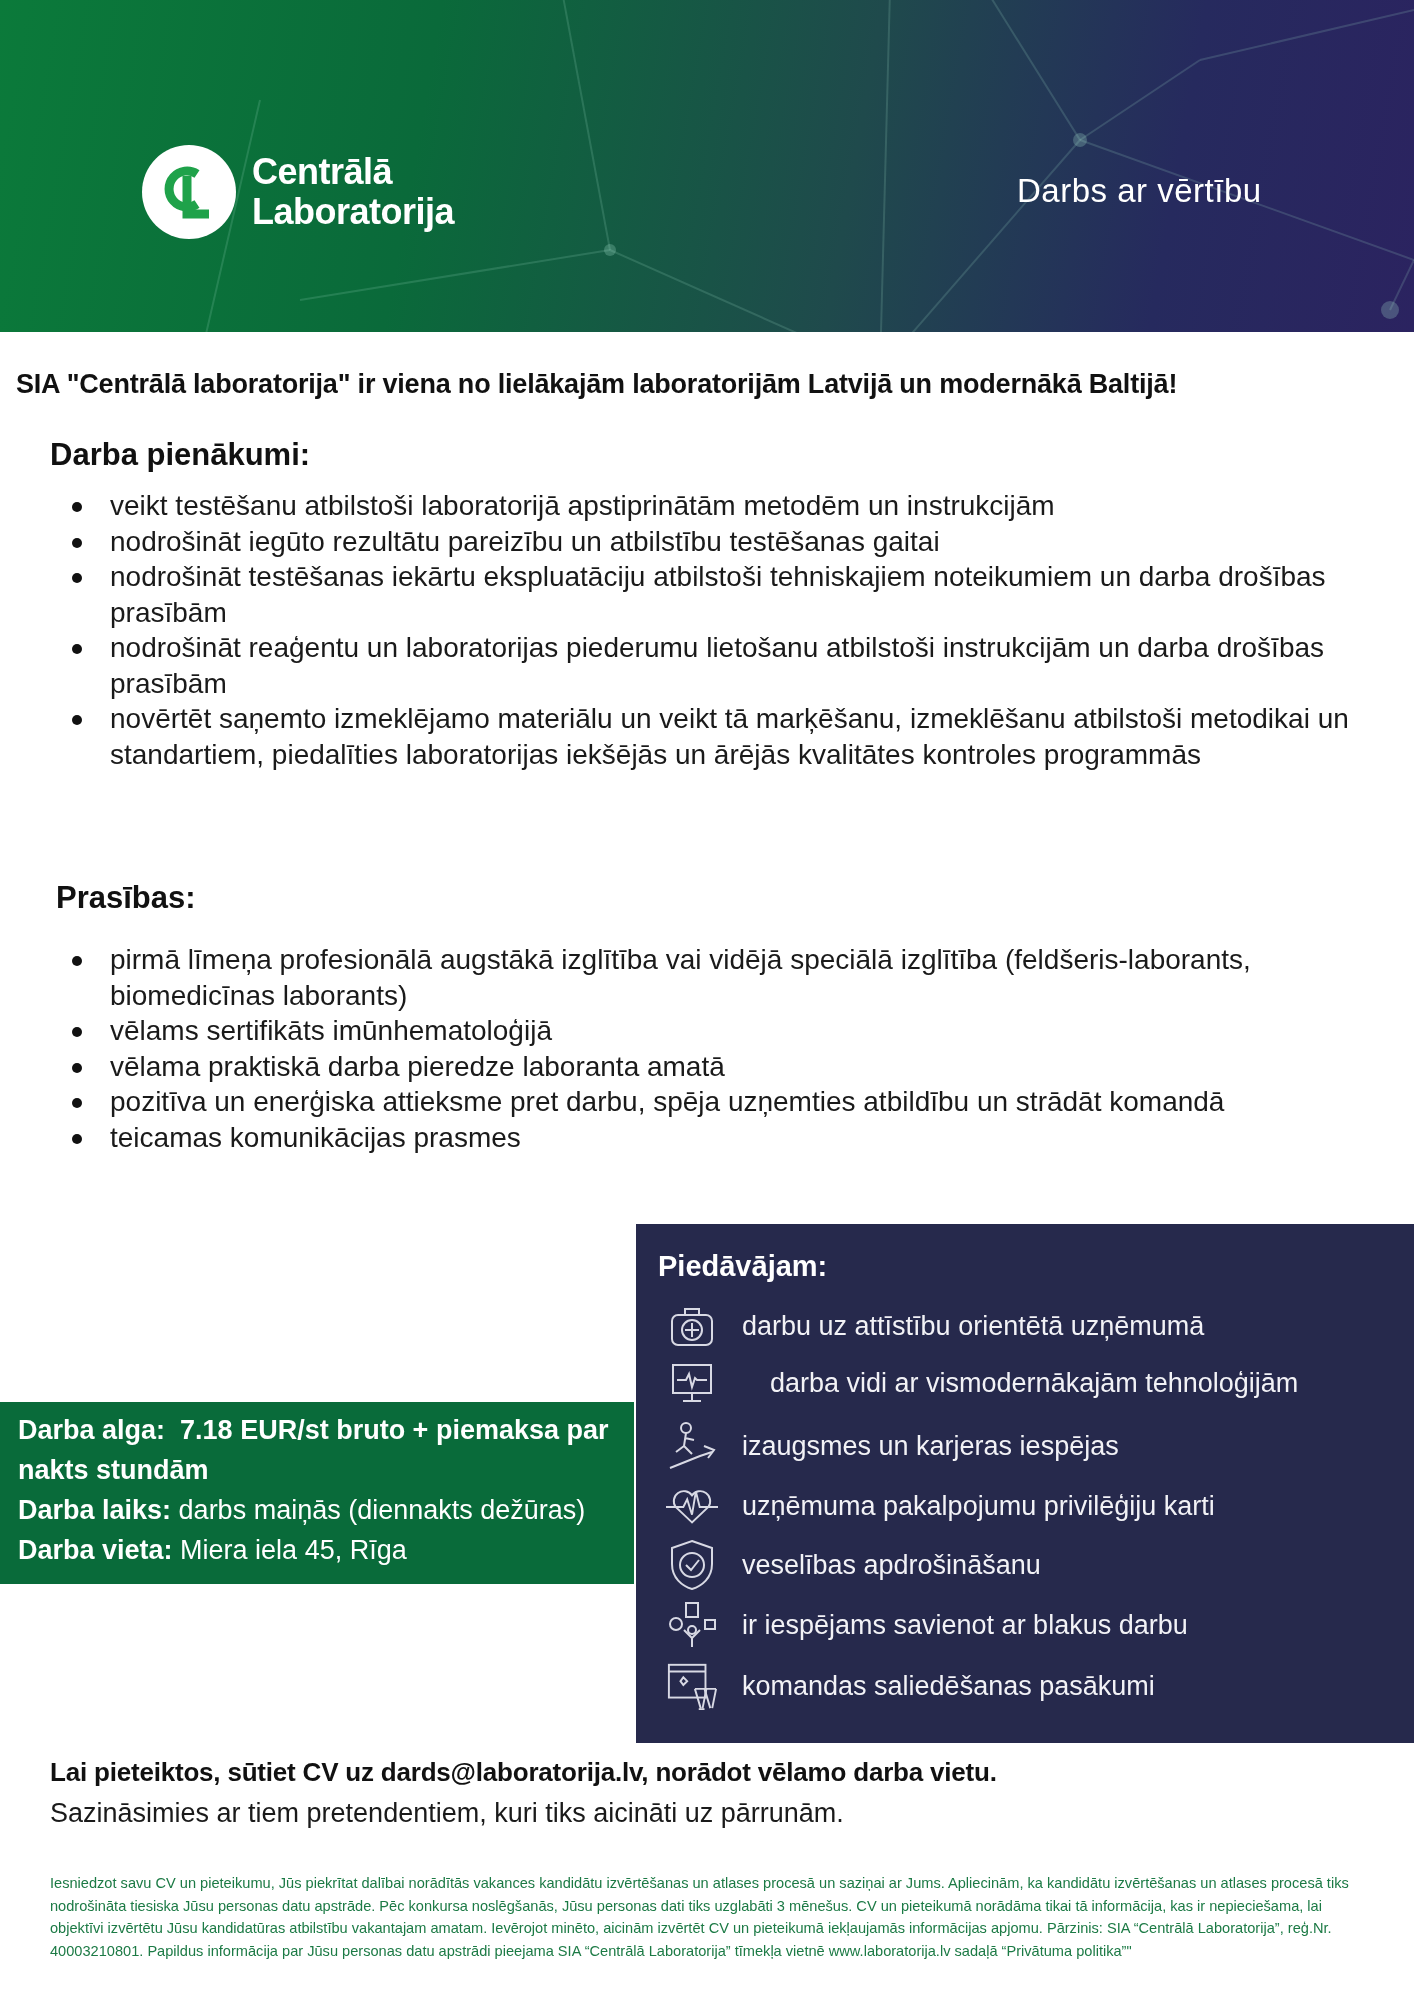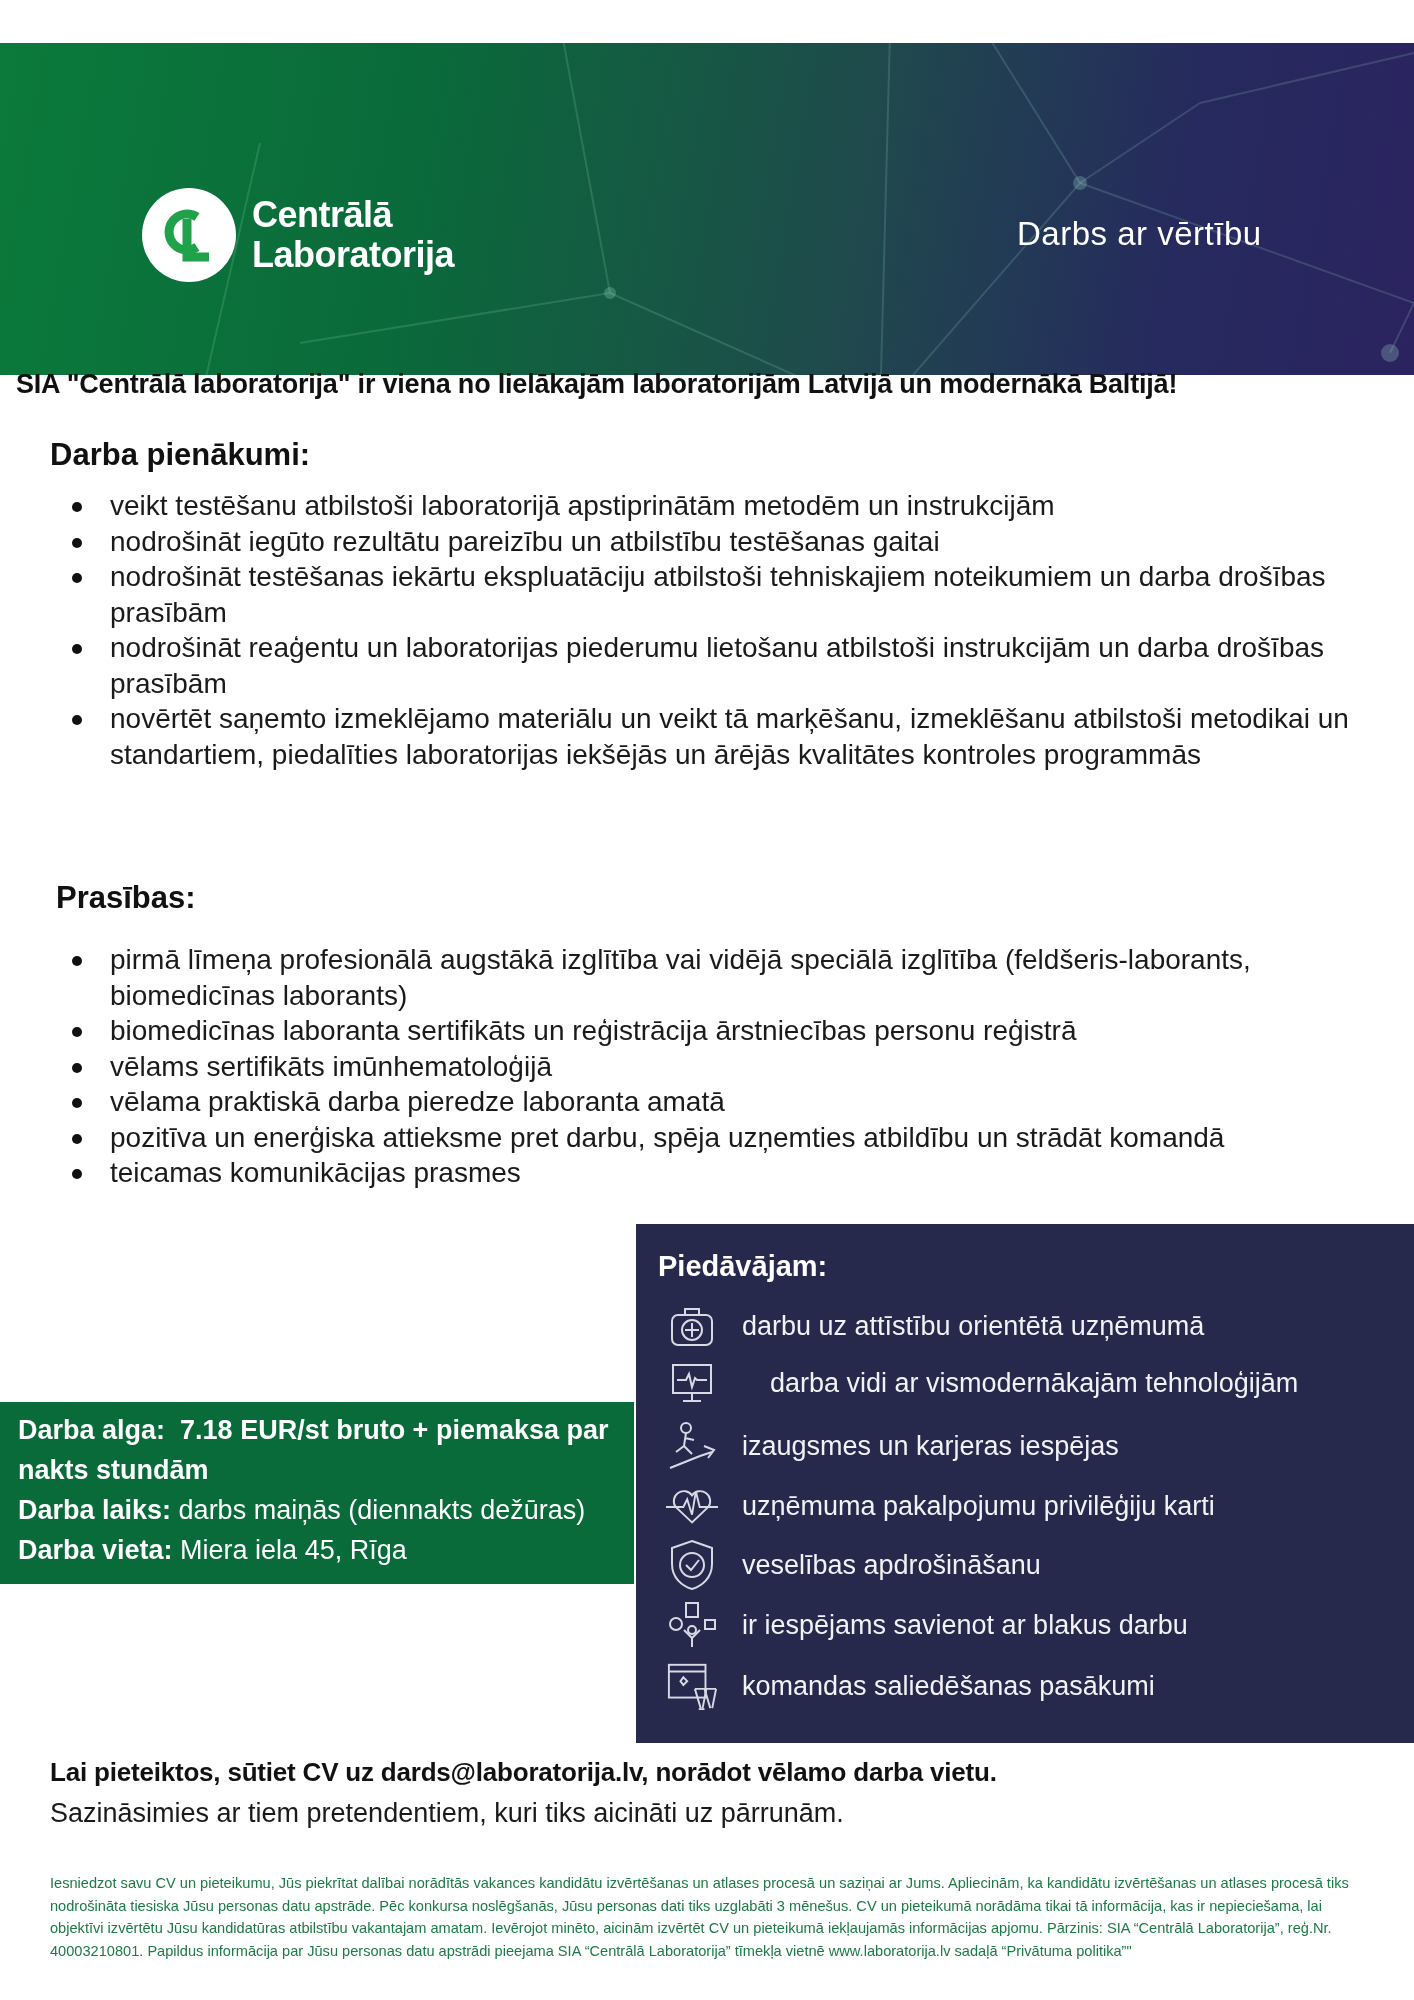--- a/index.html
+++ b/index.html
@@ -5,21 +5,20 @@
   html, body { margin:0; padding:0; }
   body {
     width:1414px; height:2000px; position:relative; overflow:hidden;
     background:#ffffff; color:#1a1a1a;
     font-family:"Liberation Sans", "DejaVu Sans", sans-serif;
   }
   .header {
     position:absolute; left:0; top:0; width:1414px; height:332px;
     background: linear-gradient(100deg, #0b7a3a 0%, #0a6a3a 30%, #1f4a4c 60%, #262a5e 82%, #2b2360 100%);
     overflow:hidden;
-    margin-top:43px;
   }
   .header svg.net { position:absolute; left:0; top:0; width:1414px; height:344px; }
   .header-bottom-line { position:absolute; left:0; top:342px; width:1414px; height:2px; background:#9fb9a9; }
   .logo { position:absolute; left:142px; top:145px; display:flex; align-items:center; }
   .logo-circle {
     width:94px; height:94px; border-radius:50%; background:#ffffff;
     display:flex; align-items:center; justify-content:center;
   }
   .logo-text { margin-left:16px; color:#fff; font-weight:bold; font-size:36px; line-height:40px; letter-spacing:-0.5px; }
   .tagline { position:absolute; left:1017px; top:172px; color:#fff; font-size:33px; font-weight:normal; letter-spacing:0.5px; }
@@ -112,21 +111,20 @@
     <li>veikt testēšanu atbilstoši laboratorijā apstiprinātām metodēm un instrukcijām</li>
     <li>nodrošināt iegūto rezultātu pareizību un atbilstību testēšanas gaitai</li>
     <li>nodrošināt testēšanas iekārtu ekspluatāciju atbilstoši tehniskajiem noteikumiem un darba drošības prasībām</li>
     <li>nodrošināt reaģentu un laboratorijas piederumu lietošanu atbilstoši instrukcijām un darba drošības prasībām</li>
     <li>novērtēt saņemto izmeklējamo materiālu un veikt tā marķēšanu, izmeklēšanu atbilstoši metodikai un standartiem, piedalīties laboratorijas iekšējās un ārējās kvalitātes kontroles programmās</li>
   </ul>
 
 <div class="section-title" style="left:56px; top:880px;">Prasības:</div>
 <ul class="bullets" id="req-list" style="left:72px; top:942px; width:1300px;">
     <li>pirmā līmeņa profesionālā augstākā izglītība vai vidējā speciālā izglītība (feldšeris-laborants, biomedicīnas laborants)</li>
-    <li>biomedicīnas laboranta sertifikāts un reģistrācija ārstniecības personu reģistrā</li>
     <li>vēlams sertifikāts imūnhematoloģijā</li>
     <li>vēlama praktiskā darba pieredze laboranta amatā</li>
     <li>pozitīva un enerģiska attieksme pret darbu, spēja uzņemties atbildību un strādāt komandā</li>
     <li>teicamas komunikācijas prasmes</li>
   </ul>
 
 <div class="salary-box">
   <div>
     <b>Darba alga:</b>&nbsp;
     <b>7.18 EUR/st bruto + piemaksa par nakts stundām</b>

